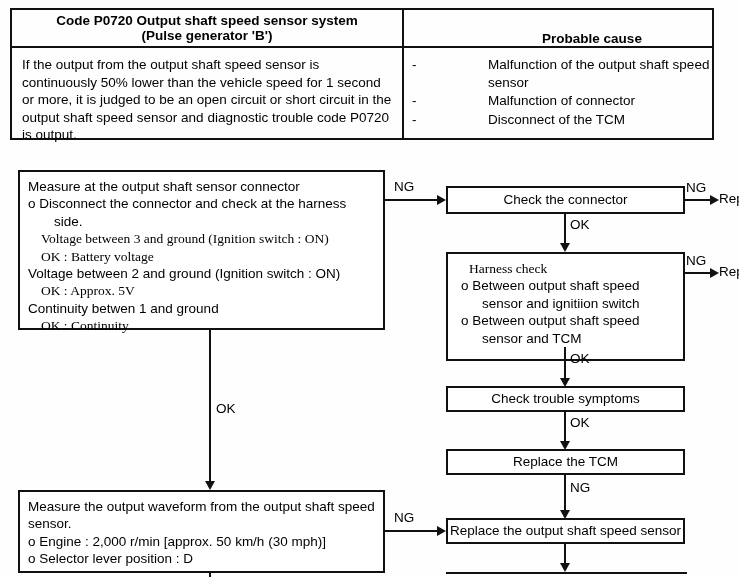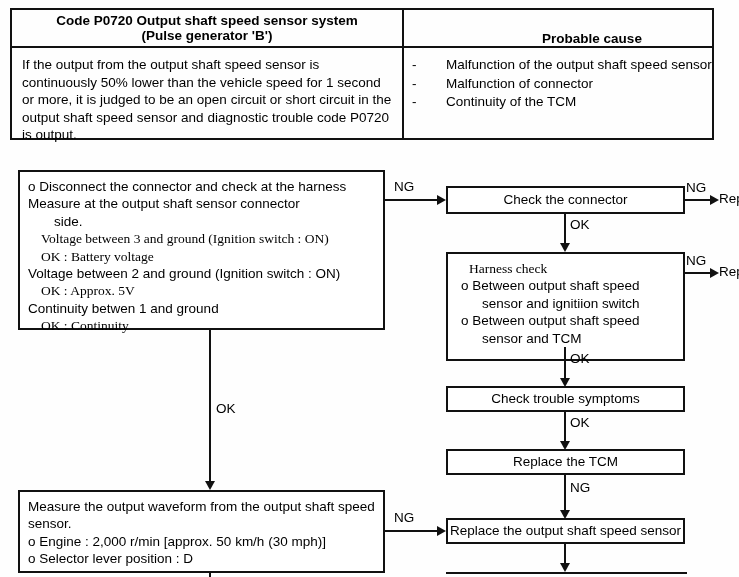--- a/index.html
+++ b/index.html
@@ -24,21 +24,21 @@
   .th.left{left:0;width:390px;}
   .th.right{left:415px;width:330px;align-items:flex-end;}
   .th span{display:block;}
 
   .td{position:absolute;top:38px;font-size:13.5px;line-height:17.6px;}
   .td.left{left:0;width:390px;padding:8px 10px 0 10px;box-sizing:border-box;}
   .td.right{left:392px;width:330px;padding:8px 6px 0 8px;box-sizing:border-box;}
 
   .cause-row{display:flex;gap:0;margin-bottom:1px;}
   .cause-row .dash{width:34px;flex:none;}
-  .cause-row .txt{flex:1;}
+  .cause-row .txt{flex:1;margin-left:42px;}
 
   
   .box{position:absolute;border:2px solid #111;box-sizing:border-box;
        background:#fff;font-size:13.5px;line-height:17.4px;}
   .box.pad{padding:6px 8px;}
   .box.ctr{display:flex;align-items:center;justify-content:center;text-align:left;}
 
   .ind{padding-left:13px;display:block;font-family:Liberation Serif, serif;}
   .ind2{padding-left:26px;display:block;}
   .bul{display:block;}
@@ -86,28 +86,28 @@
       <div class="cause-row">
         <span class="dash">-</span>
         <span class="txt">Malfunction of the output shaft speed sensor</span>
       </div>
       <div class="cause-row">
         <span class="dash">-</span>
         <span class="txt">Malfunction of connector</span>
       </div>
       <div class="cause-row">
         <span class="dash">-</span>
-        <span class="txt">Continuity of the TCM</span>
+        <span class="txt">Disconnect of the TCM</span>
       </div>
     </div>
   </div>
 
   <div class="box pad" style="left:18px;top:170px;width:367px;height:160px;">
+    <span class="bul">Measure at the output shaft sensor connector</span>
     <span class="bul">o Disconnect the connector and check at the harness</span>
-    <span class="bul">Measure at the output shaft sensor connector</span>
     <span class="ind2">side.</span>
     <span class="ind">Voltage between 3 and ground (Ignition switch : ON)</span>
     <span class="ind">OK : Battery voltage</span>
     <span class="bul">Voltage between 2 and ground (Ignition switch : ON)</span>
     <span class="ind">OK : Approx. 5V</span>
     <span class="bul">Continuity betwen 1 and ground</span>
     <span class="ind">OK : Continuity</span>
   </div>
 
   <div class="hline" style="left:385px;top:199px;width:53px;"></div>

